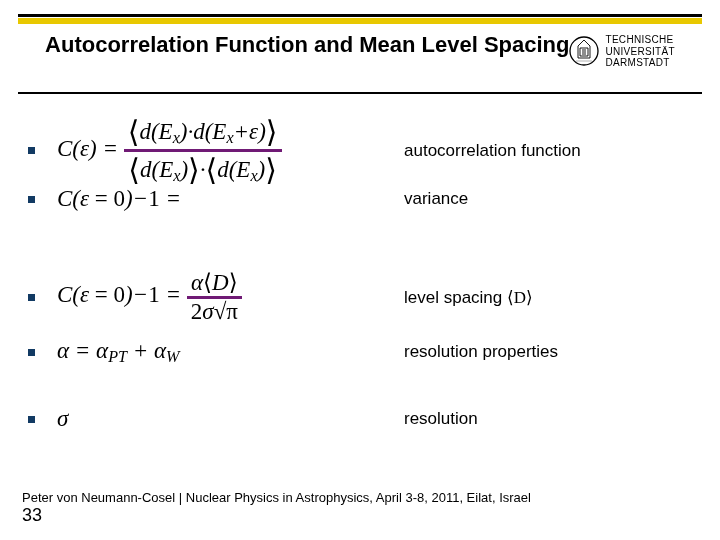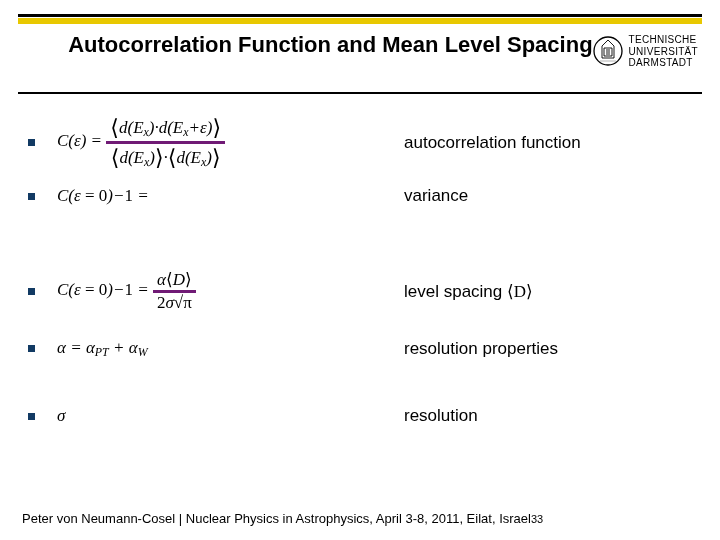--- a/index.html
+++ b/index.html
@@ -22,21 +22,21 @@
     position: absolute;
     top: 18px; left: 18px; right: 18px;
     height: 6px;
     background: #e8c800;
   }
   .header {
     position: absolute;
     top: 32px; left: 22px; right: 22px;
     height: 58px;
     display: flex;
-    justify-content: flex-end;
+    justify-content: center;
     align-items: flex-start;
   }
   .title {
     font-size: 22px;
     font-weight: bold;
     line-height: 1.2;
   }
   .logo-block {
     display: flex;
     align-items: center;
@@ -67,21 +67,21 @@
   }
   .bullet {
     width: 7px; height: 7px;
     background: #123a63;
     margin-right: 22px;
     flex: 0 0 7px;
   }
   .formula {
     flex: 0 0 330px;
     font-family: "Times New Roman", serif;
-    font-size: 17px;
+    font-size: 23px;
     font-style: italic;
   }
   .formula .rm { font-style: normal; }
   .frac {
     display: inline-block;
     text-align: center;
     vertical-align: middle;
     font-style: normal;
   }
   .frac .num, .frac .den {
@@ -94,25 +94,26 @@
   .sup { font-size: 0.7em; vertical-align: 0.55em; font-style: normal; }
   .label {
     font-size: 17px;
     color: #000;
     margin-left: 17px;
   }
   .footer {
     position: absolute;
     left: 22px; right: 22px; bottom: 14px;
     display: flex;
-    justify-content: flex-start;
+    justify-content: center;
     align-items: baseline;
     font-size: 13px;
+    flex-direction: column;
   }
-  .pagenum { font-size: 11px; color: #000; }
+  .pagenum { font-size: 18px; color: #000; }
   .ang { font-style: normal; font-family: serif; }
   .big-ang { font-size: 1.3em; font-style: normal; font-family: serif; vertical-align: -0.1em; }
 </style>
 </head>
 <body>
 
 <div class="topbar-black"></div>
 <div class="topbar-yellow"></div>
 
 <div class="header">

